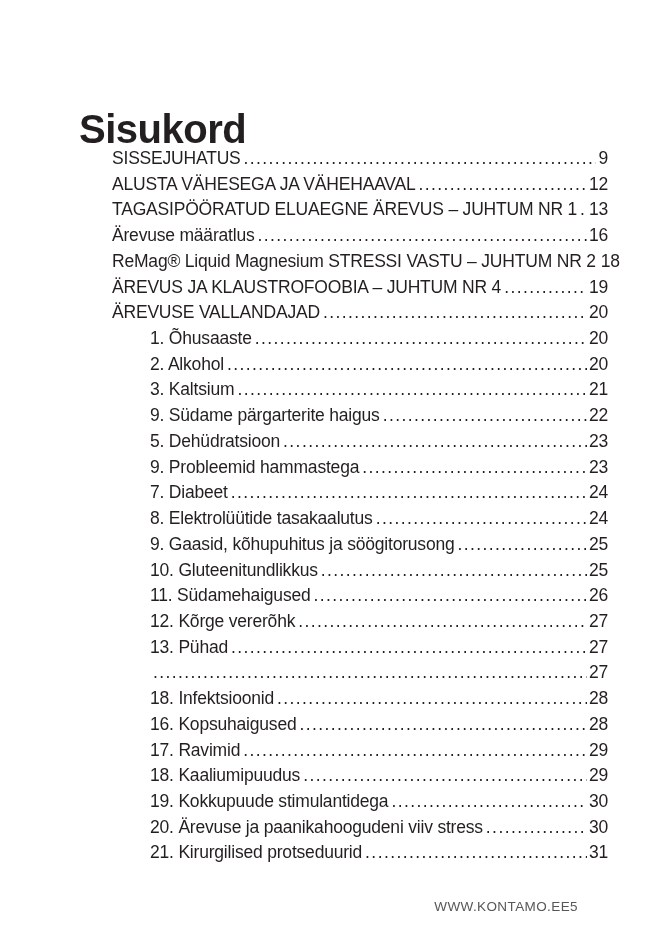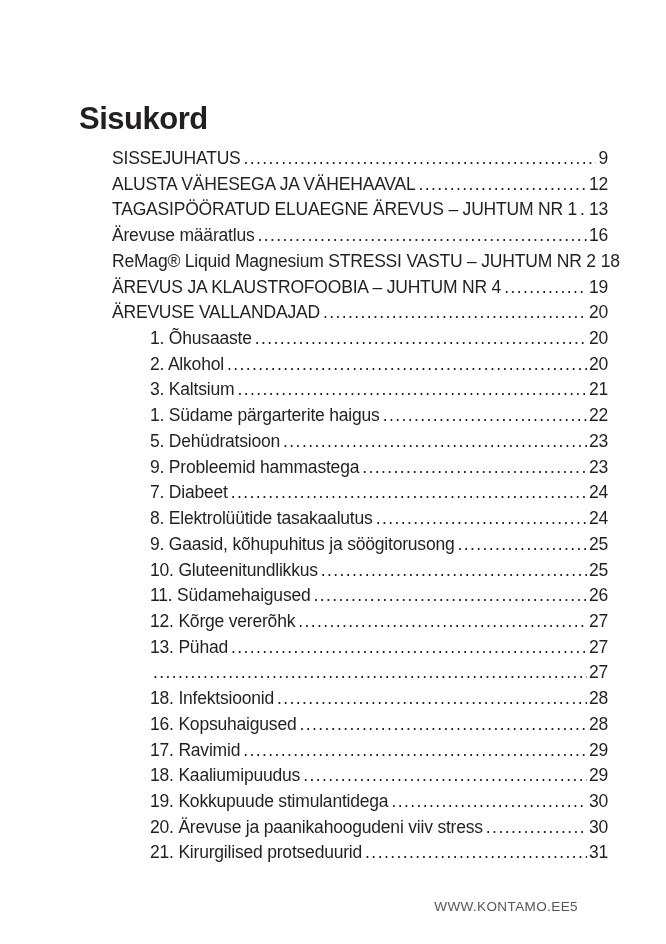--- a/index.html
+++ b/index.html
@@ -14,21 +14,21 @@
     margin: 0 auto;
     background: #ffffff;
     font-family: "Liberation Sans", sans-serif;
     color: #231f20;
     overflow: hidden;
   }
   .doc-heading {
     position: absolute;
     left: 79px;
     top: 82px;
-    font-size: 31px;
+    font-size: 40px;
     line-height: 1;
     font-weight: 700;
     letter-spacing: -0.5px;
     color: #231f20;
   }
   .toc-list {
     position: absolute;
     left: 80px;
     top: 146px;
     width: 496px;
@@ -126,21 +126,21 @@
       <span class="toc-label">2. Alkohol</span>
       <span class="toc-dots">........................................................................................................................................................................................................</span>
       <span class="toc-page">20</span>
     </div>
       <div class="toc-row indent-1">
       <span class="toc-label">3. Kaltsium</span>
       <span class="toc-dots">........................................................................................................................................................................................................</span>
       <span class="toc-page">21</span>
     </div>
       <div class="toc-row indent-1">
-      <span class="toc-label">1. Südame pärgarterite haigus</span>
+      <span class="toc-label">9. Südame pärgarterite haigus</span>
       <span class="toc-dots">........................................................................................................................................................................................................</span>
       <span class="toc-page">22</span>
     </div>
       <div class="toc-row indent-1">
       <span class="toc-label">5. Dehüdratsioon</span>
       <span class="toc-dots">........................................................................................................................................................................................................</span>
       <span class="toc-page">23</span>
     </div>
       <div class="toc-row indent-1">
       <span class="toc-label">9. Probleemid hammastega</span>

